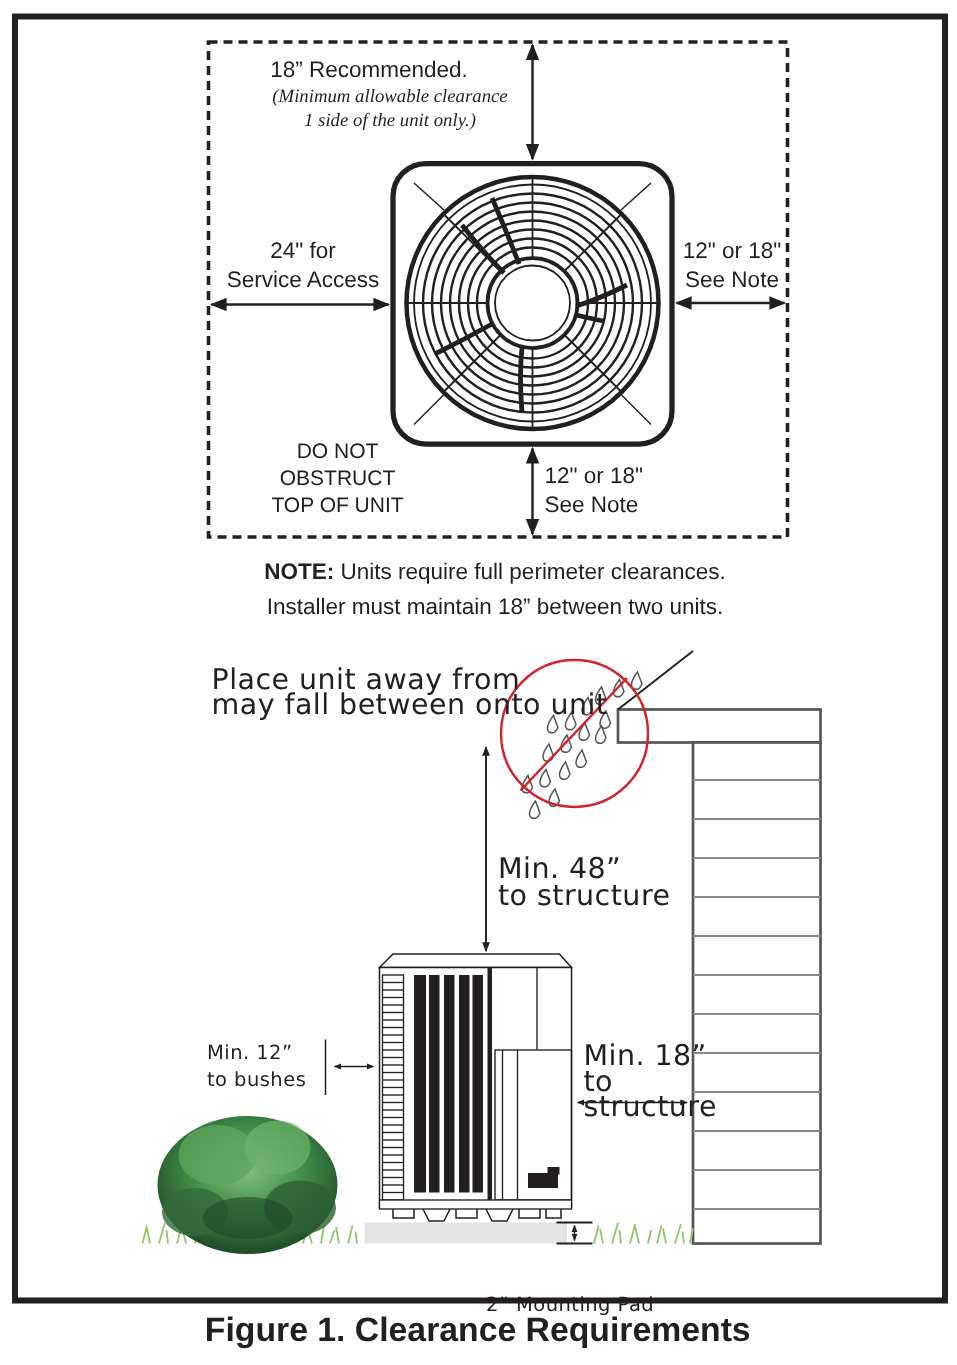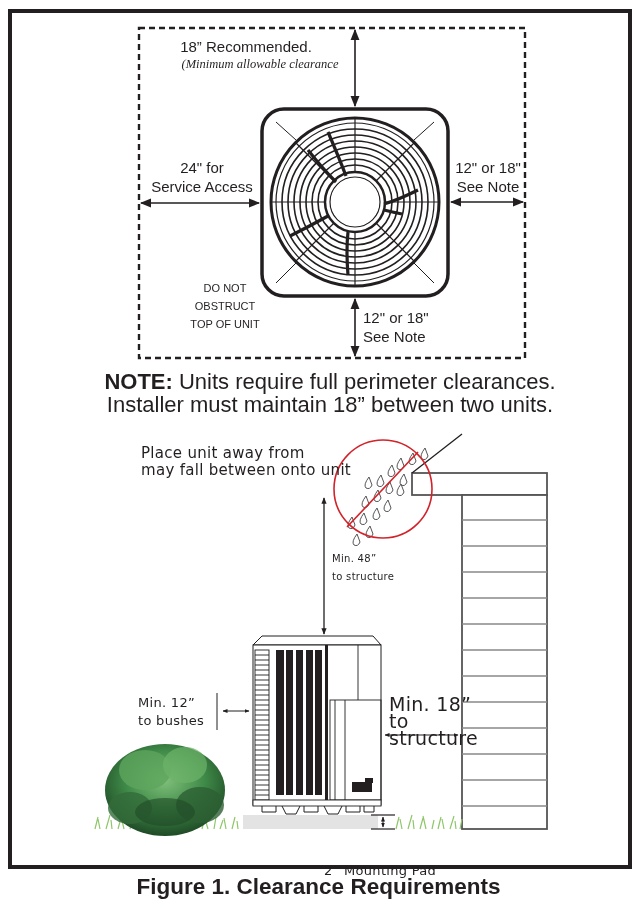--- a/index.html
+++ b/index.html
@@ -4,21 +4,21 @@
 <style>
   html, body { margin: 0; padding: 0; background: #ffffff; }
   body { width: 638px; height: 910px; position: relative; overflow: hidden; font-family: "Liberation Sans", sans-serif; color: #231f20; }
   .frame { position: absolute; left: 8px; top: 9px; width: 616px; height: 852px; border: 4px solid #231f20; background: #fff; }
   svg.art { position: absolute; left: 0; top: 0; width: 638px; height: 910px; }
   .lbl { position: absolute; white-space: nowrap; line-height: 1.15; }
   .helv { font-family: "Liberation Sans", sans-serif; }
   .geo { font-family: "DejaVu Sans", sans-serif; letter-spacing: 0.3px; }
   .ctr { text-align: center; }
   .ital { font-style: italic; }
-  .note { font-size: 22px; }
+  .note { font-size: 15px; }
   .caption { position: absolute; left: 0; width: 637px; top: 874px; text-align: center; font-weight: bold; font-size: 22.5px; font-family: "Liberation Sans", sans-serif; color: #231f20; }
 </style>
 </head>
 <body>
 
 <div class="frame"></div>
 
 <svg class="art" viewBox="0 0 638 910" xmlns="http://www.w3.org/2000/svg">
   <defs>
     <marker id="ah" viewBox="0 0 10 10" refX="9" refY="5" markerWidth="7" markerHeight="7" orient="auto-start-reverse">
@@ -224,54 +224,55 @@
     <line x1="217" y1="693" x2="217" y2="730" stroke="#231f20" stroke-width="1"></line>
     <line x1="223" y1="711" x2="249" y2="711" stroke="#231f20" stroke-width="1" marker-start="url(#ahs)" marker-end="url(#ahs)"></line>
 
     <line x1="385" y1="735" x2="458" y2="735" stroke="#231f20" stroke-width="1" marker-start="url(#ahs)" marker-end="url(#ahs)"></line>
   </g>
 </svg>
 
 <div class="lbl helv ctr" style="left:156px; top:38px; width:180px; font-size:15px;">18” Recommended.</div>
 <div class="lbl helv ctr ital" style="left:160px; top:56px; width:200px; font-size:12.5px; line-height:16px;font-family:Liberation Serif, serif;">
   <div>(Minimum allowable clearance</div>
+  <div>1 side of the unit only.)</div>
 </div>
 
 <div class="lbl helv ctr" style="left:140px; top:158px; width:124px; font-size:15px; line-height:19px;">
   <div>24" for</div>
   <div>Service Access</div>
 </div>
 
 <div class="lbl helv ctr" style="left:450px; top:158px; width:76px; font-size:15px; line-height:19px;">
   <div>12" or 18"</div>
   <div>See Note</div>
 </div>
 
 <div class="lbl helv" style="left:363px; top:308px; font-size:15px; line-height:19px;">
   <div>12" or 18"</div>
   <div>See Note</div>
 </div>
 
-<div class="lbl helv ctr" style="left:170px; top:279px; width:110px; font-size:11px; line-height:18px;">
+<div class="lbl helv ctr" style="left:170px; top:291px; width:110px; font-size:14px; line-height:18px;">
   <div>DO NOT</div>
   <div>OBSTRUCT</div>
   <div>TOP OF UNIT</div>
 </div>
 
 <div class="lbl helv ctr note" style="left:100px; top:370px; width:460px; line-height:23px;">
   <div><b>NOTE:</b><span> Units require full perimeter clearances.</span></div>
   <div>Installer must maintain 18” between two units.</div>
 </div>
 
-<div class="lbl geo" style="left:141px; top:445px; font-size:15px; line-height:17px;">
+<div class="lbl geo" style="left:141px; top:445px; font-size:19px; line-height:17px;">
   <div>Place unit away from</div>
   <div>may fall between onto unit</div>
 </div>
 
-<div class="lbl geo" style="left:332px; top:550px; font-size:10px; line-height:18px;">
+<div class="lbl geo" style="left:332px; top:570px; font-size:19px; line-height:18px;">
   <div>Min. 48”</div>
   <div>to structure</div>
 </div>
 
 <div class="lbl geo" style="left:138px; top:694px; font-size:13px; line-height:18px;">
   <div>Min. 12”</div>
   <div>to bushes</div>
 </div>
 
 <div class="lbl geo" style="left:389px; top:696px; font-size:19px; line-height:17px;">

